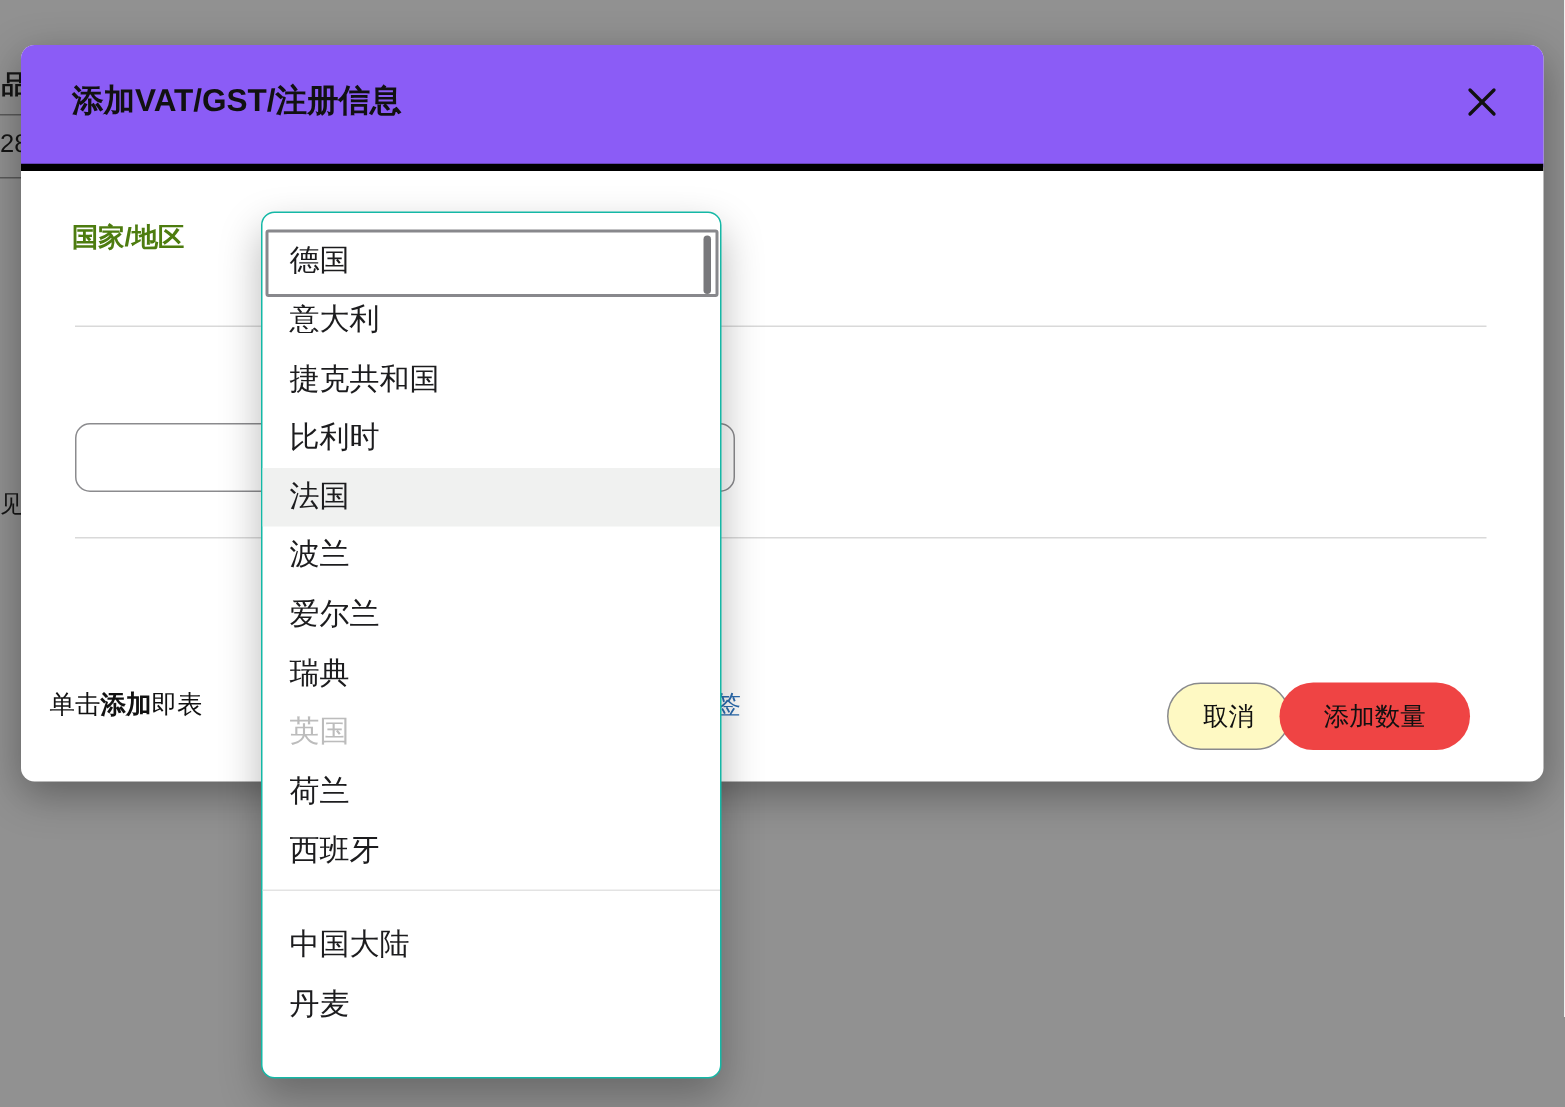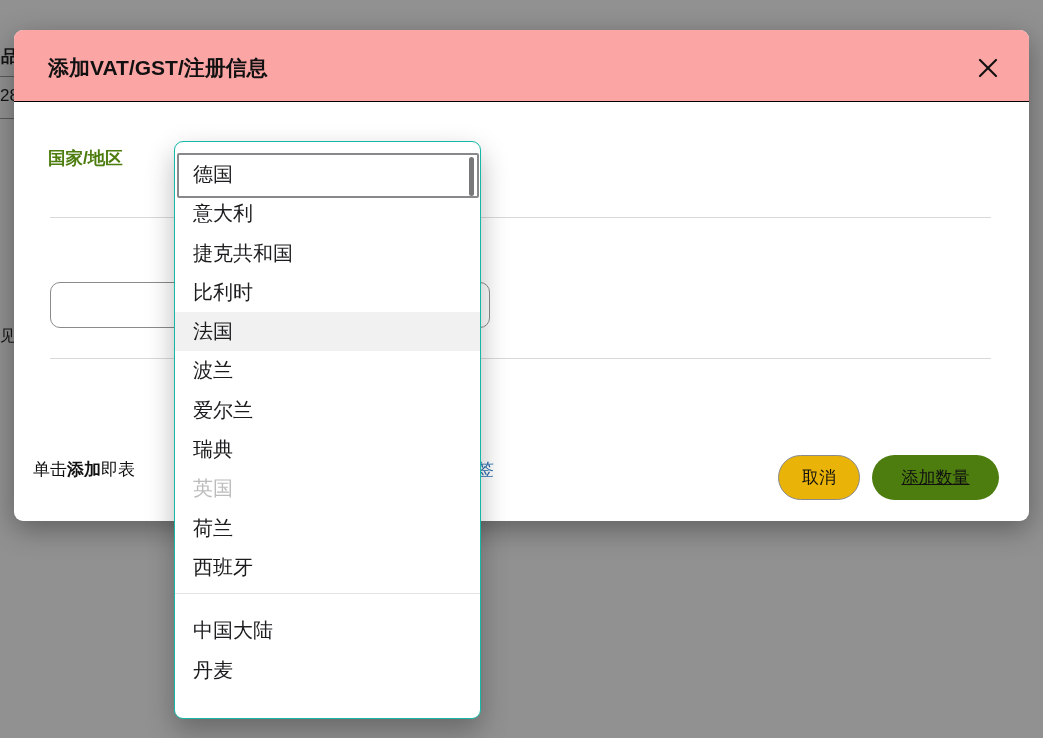--- a/index.html
+++ b/index.html
@@ -15,22 +15,22 @@
   .bg-frag3 { left:0; top:326px; width:15px; font-size:16px; }
   .bg-line { position:absolute; left:0; width:15px; border-top:1px solid #9a9a9a; }
   .bg-line1 { top:76px; } .bg-line2 { top:118px; }
 
   .overlay { position:absolute; inset:0; background:rgba(15,15,15,0.46); }
 
   
   .modal { position:absolute; left:14px; top:30px; width:1015px; height:491px;
            background:#ffffff; border-radius:9px;
            box-shadow:0 8px 28px rgba(0,0,0,0.35); z-index:10; }
-  .modal-header { position:absolute; left:0; top:0; right:0; height:72px;
-                  background:#fca5a5; border-bottom:1px solid #000000;
+  .modal-header { position:absolute; left:0; top:0; right:0; height:84px;
+                  background:#8b5cf6; border-bottom:5px solid #000000;
                   border-radius:9px 9px 0 0; }
   .modal-title { position:absolute; left:34px; top:0; line-height:76px;
                  font-size:21px; font-weight:bold; color:#111; }
   .close-btn { position:absolute; right:28px; top:26px; width:26px; height:26px;
                background:none; border:none; cursor:pointer; padding:0; }
 
   .field-label { position:absolute; font-size:17.5px; font-weight:bold; color:#4d7c0f;
                  white-space:nowrap; }
   .label-country { left:34px; top:116px; }
   .label-vat { left:34px; top:217px; overflow:hidden; width:150px; }
@@ -41,22 +41,22 @@
                font-size:17px; padding:0 12px; outline:none; }
 
   .footer-text { position:absolute; left:19px; top:428px; font-size:17px; color:#111;
                  white-space:nowrap; }
   .footer-text b { font-weight:bold; }
   .link-frag { position:absolute; left:463px; top:428px; font-size:17px;
                color:#2b6cb0; z-index:5; cursor:pointer; }
   .btn { position:absolute; top:425px; height:45px; border-radius:23px;
          font-size:17px; color:#111; cursor:pointer;
          font-family:"Liberation Sans", sans-serif; }
-  .btn-cancel { left:764px; width:82px; background:#eab308; border:1px solid #898a8d; }
-  .btn-submit { left:858px; width:127px; background:#4d7c0f; border:none;text-decoration:underline; }
+  .btn-cancel { left:764px; width:82px; background:#fef9c3; border:1px solid #898a8d; }
+  .btn-submit { left:839px; width:127px; background:#ef4444; border:none; }
 
   
   .dropdown { position:absolute; left:174px; top:141px; width:307px; height:578px;
               background:#ffffff; border:1px solid #14b8a6; border-radius:9px;
               box-shadow:0 12px 28px rgba(0,0,0,0.28); overflow:hidden; z-index:30; }
   .opt-list { padding-top:13px; }
   .opt { height:39.3px; line-height:39.3px; padding-left:18px; font-size:20px;
          color:#1c1c1e; white-space:nowrap; cursor:pointer; }
   .opt-hover { background:#f0f1f0; }
   .opt-disabled { color:#bcbcbc; cursor:default; }

